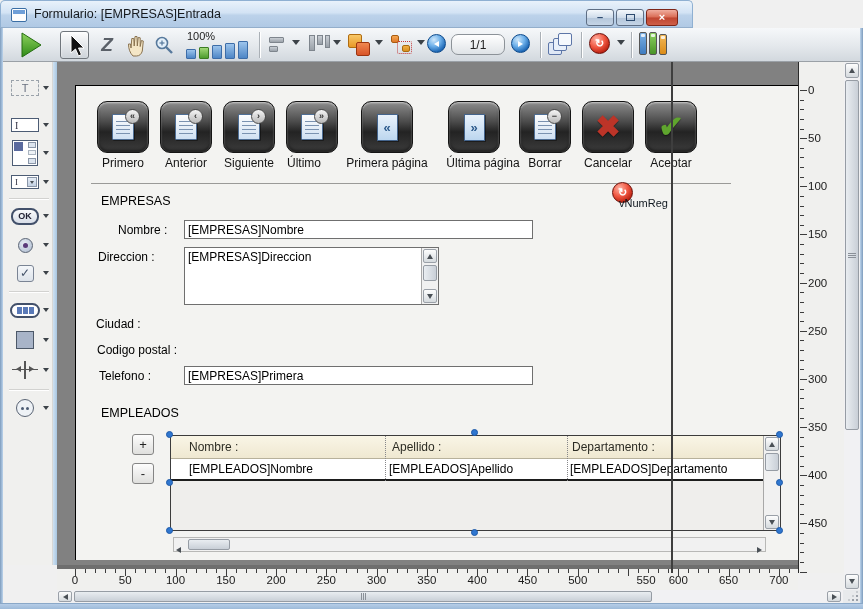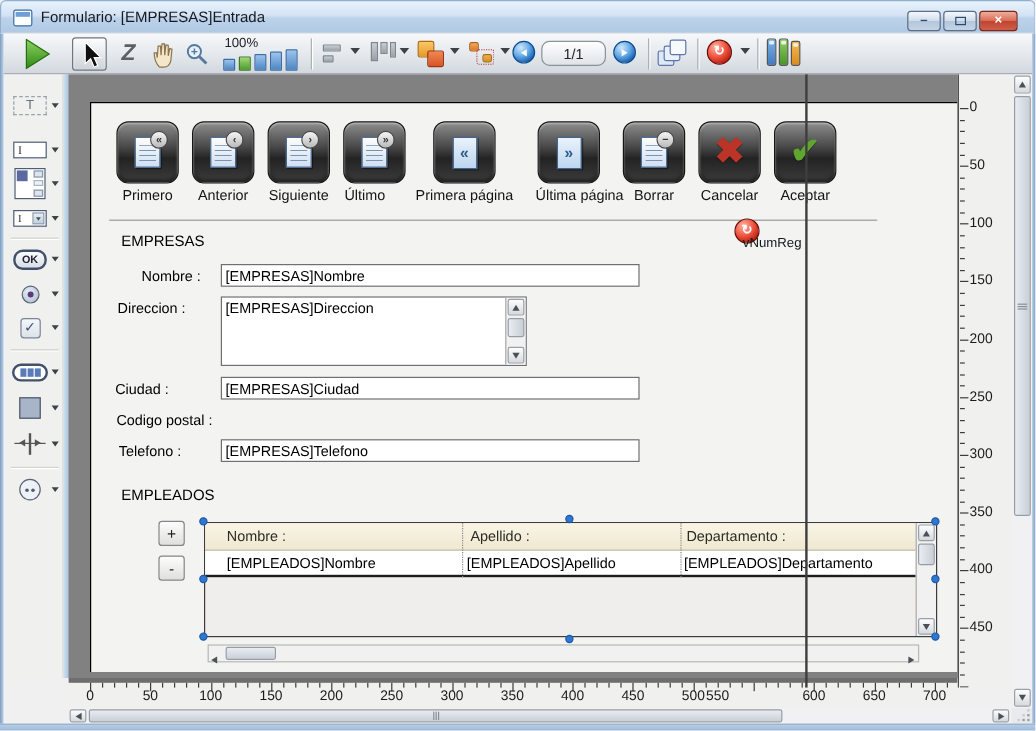--- a/index.html
+++ b/index.html
@@ -2,21 +2,21 @@
 <html><head>
 <meta charset="utf-8">
 <style>
   html,body{margin:0;padding:0;background:#fff;}
   *{box-sizing:border-box;}
   body{font-family:"Liberation Sans",sans-serif;font-size:12px;color:#111;}
   .win{position:relative;width:863px;height:609px;overflow:hidden;background:#f0f0f0;}
   .abs{position:absolute;}
 
   
-  .titlebar{position:absolute;left:0;top:0;width:863px;height:28px;
+  .titlebar{position:absolute;left:0;top:0;width:693px;height:28px;
     background:linear-gradient(180deg,#e9f2fb 0%,#d3e3f4 45%,#bcd2ea 55%,#b0c9e4 100%);
     border-bottom:1px solid #93aecb;border-radius:5px 5px 0 0;border-top:1px solid #8fb0d2;
     border-left:1px solid #8fb0d2;border-right:1px solid #8fb0d2;}
   .frame-l{position:absolute;left:0;top:28px;width:3px;height:575px;background:linear-gradient(90deg,#7e9cbd,#bcd4ec);}
   .frame-r{position:absolute;right:0;top:28px;width:3px;height:575px;background:linear-gradient(90deg,#bcd4ec,#7e9cbd);}
   .frame-b{position:absolute;left:0;top:603px;width:863px;height:6px;background:linear-gradient(180deg,#b6cde7,#9dbad9);border-top:1px solid #8aa8c8;}
   .appicon{position:absolute;left:10px;top:7px;width:16px;height:14px;border:1px solid #3a6ea5;background:#fdfdfd;border-radius:2px;}
   .appicon::before{content:"";position:absolute;left:1px;right:1px;top:1px;height:4px;background:#6f9fd8;}
   .title{position:absolute;left:33px;top:6px;font-size:12.5px;color:#15191d;}
   .winbtns{position:absolute;right:14px;top:8px;display:flex;gap:2px;}
@@ -430,26 +430,25 @@
               <span class="tri up"></span>
             </span>
           <span class="sbthumb abs" style="left:1px;top:17px;width:14px;height:16px;"></span>
           <span class="sbbtn abs" style="left:1px;bottom:1px;width:14px;height:14px;">
               <span class="tri down"></span>
             </span>
         </span>
       </div>
 
       <div class="flabel" style="left:20px;top:231px;">Ciudad :</div>
-      <div class="field" style="left:108px;top:228px;width:349px;height:19px;">[EMPRESAS]Ciudad</div>
 
       <div class="flabel" style="left:21px;top:257px;">Codigo postal :</div>
 
       <div class="flabel" style="left:23px;top:283px;">Telefono :</div>
-      <div class="field" style="left:108px;top:280px;width:349px;height:19px;">[EMPRESAS]Telefono</div>
+      <div class="field" style="left:108px;top:280px;width:349px;height:19px;">[EMPRESAS]Primera</div>
 
       <div class="sectitle" style="left:25px;top:320px;">EMPLEADOS</div>
 
       <div class="smallbtn" style="left:56px;top:348px;">+</div>
       <div class="smallbtn" style="left:56px;top:377px;">-</div>
 
       <div class="subform">
         <div class="sfheader">
           <span class="sfcoltext" style="left:18px;">Nombre :</span>
           <span class="sfcoltext" style="left:221px;">Apellido :</span>
@@ -632,21 +631,21 @@
       <div class="hlabel" style="left: 68.275px;">50</div>
       <div class="hlabel" style="left: 118.55px;">100</div>
       <div class="hlabel" style="left: 168.825px;">150</div>
       <div class="hlabel" style="left: 219.1px;">200</div>
       <div class="hlabel" style="left: 269.375px;">250</div>
       <div class="hlabel" style="left: 319.65px;">300</div>
       <div class="hlabel" style="left: 369.925px;">350</div>
       <div class="hlabel" style="left: 420.2px;">400</div>
       <div class="hlabel" style="left: 470.475px;">450</div>
       <div class="hlabel" style="left: 520.75px;">500</div>
-      <div class="hlabel" style="left: 541px;">550</div>
+      <div class="hlabel" style="left: 589px;">550</div>
       <div class="hlabel" style="left: 621.3px;">600</div>
       <div class="hlabel" style="left: 671.575px;">650</div>
       <div class="hlabel" style="left: 721.85px;">700</div>
     </div>
 
   <div class="vscroll">
     <span class="sbbtn abs" style="left:1px;top:1px;width:14px;height:15px;">
         <span class="tri up"></span>
       </span>
     <span class="sbthumb abs" style="left:1px;top:18px;width:14px;height:350px;display:flex;align-items:center;justify-content:center;">

